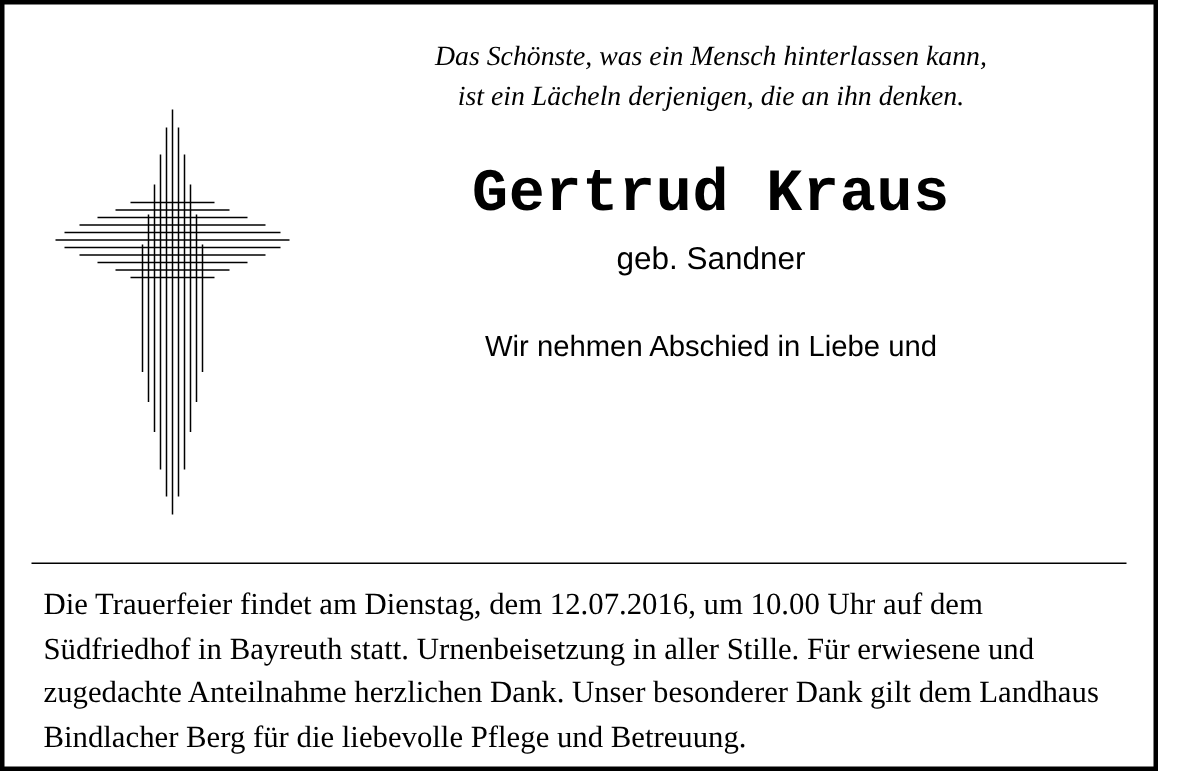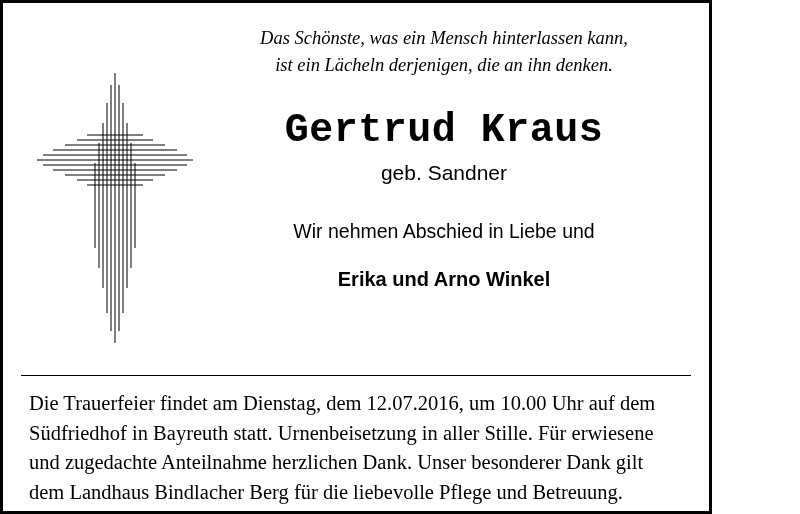--- a/index.html
+++ b/index.html
@@ -6,21 +6,21 @@
     margin: 0;
     padding: 0;
     background: #ffffff;
   }
   body {
     font-family: "Liberation Serif", serif;
     color: #000000;
   }
   .obituary {
     position: relative;
-    width: 712px;
+    width: 772px;
     height: 514px;
     box-sizing: border-box;
     background: #ffffff;
     border: 3px solid #000000;
     overflow: hidden;
   }
   .cross-area {
     position: absolute;
     left: 22px;
     top: 60px;
@@ -141,19 +141,18 @@
     </div>
 
     <div class="name">Gertrud Kraus</div>
     <div class="maiden">geb. Sandner</div>
 
 
     <div class="farewell">
       <div>Wir nehmen Abschied in Liebe und</div>
     </div>
 
-    <div class="mourners">Erika und Arno Winkel</div>
   </div>
 
   <div class="divider"></div>
 
   <div class="funeral">Die Trauerfeier findet am Dienstag, dem 12.07.2016, um 10.00 Uhr auf dem Südfriedhof in Bayreuth statt. Urnenbeisetzung in aller Stille. Für erwiesene und zugedachte Anteilnahme herzlichen Dank. Unser besonderer Dank gilt dem Landhaus Bindlacher Berg für die liebevolle Pflege und Betreuung.</div>
 </div>
 
 </body></html>

